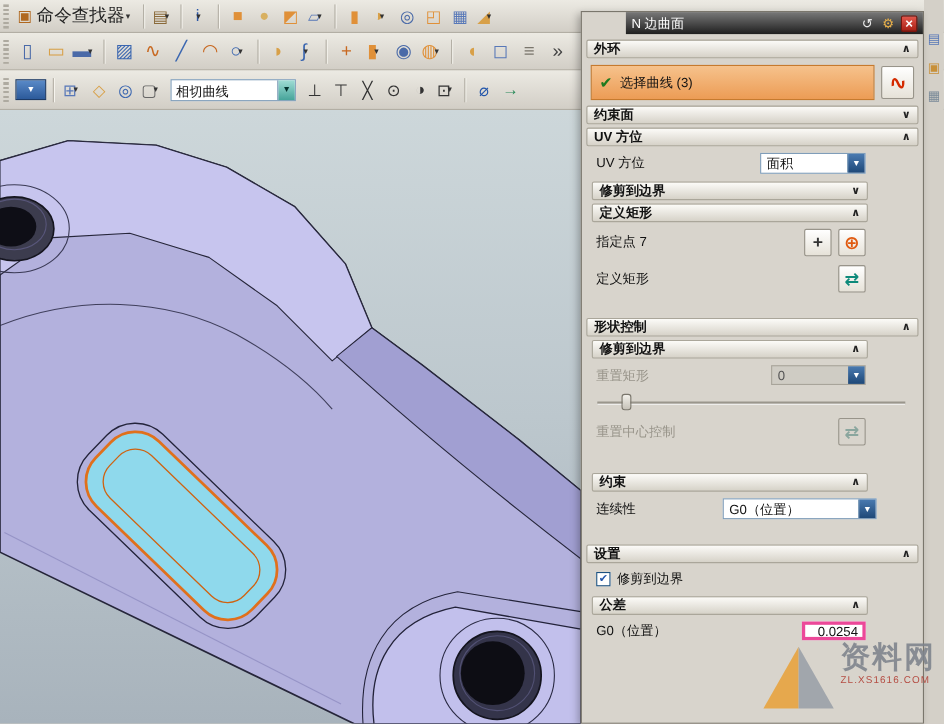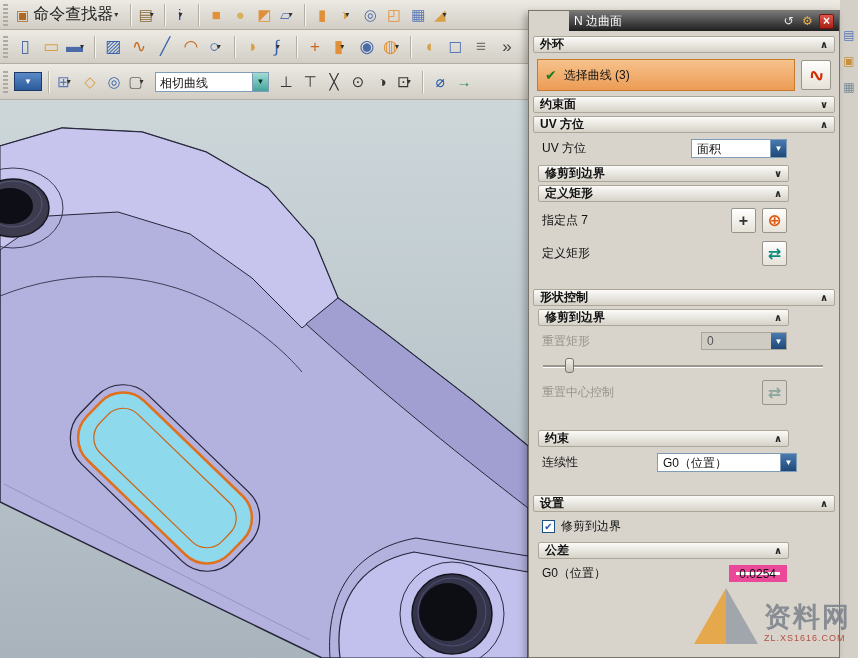--- a/index.html
+++ b/index.html
@@ -88,31 +88,31 @@
   .spin .arr { width:15px; font-size:8px; color:#fff; background:linear-gradient(#4a7ab0,#1e4878);
     display:flex; align-items:center; justify-content:center; }
 
   .slider-row { position:relative; height:18px; margin:2px 14px 2px 12px; }
   .slider-track { position:absolute; left:0; right:0; top:9px; height:3px; background:#9a968c; border-bottom:1px solid #fff; }
   .slider-thumb { position:absolute; left:22px; top:2px; width:9px; height:15px; border-radius:3px;
     background:linear-gradient(#f2f0ea,#c6c2b8); border:1px solid #7a766c; }
 
   .checkbox { width:13px; height:13px; background:#fff; border:1px solid #1c5180; display:flex;
     align-items:center; justify-content:center; font-size:11px; color:#2255aa; font-weight:bold; flex:0 0 auto; }
-  .field { height:17px; width:58px; border:7px solid #ec4899; background:#fff; padding:0 4px; font-size:12px;
+  .field { height:17px; width:58px; border:3px solid #ec4899; background:#fff; padding:0 4px; font-size:12px;
     display:flex; align-items:center; justify-content:flex-end; flex:0 0 auto; }
   .g16 { height:16px; } .g18 { height:18px; }
 
   
   .watermark { position:absolute; left:694px; top:582px; width:164px; z-index:30; display:flex;
     align-items:flex-start; gap:6px; opacity:.88; pointer-events:none; }
   .wm-tris { display:flex; margin-top:6px; }
   .wm-tri-l { width:0; height:0; border-bottom:56px solid #e8a33c; border-left:32px solid transparent; }
   .wm-tri-r { width:0; height:0; border-bottom:56px solid #9aa0a8; border-right:32px solid transparent; }
-  .wm-text { display:flex; flex-direction:column;margin-top:20px; }
+  .wm-text { display:flex; flex-direction:column; }
   .wm-title { font-size:27px; font-weight:bold; color:#7d838c; line-height:1.15; letter-spacing:2px; white-space:nowrap; }
   .wm-sub { font-size:9px; color:#b03a30; letter-spacing:1px; white-space:nowrap; }
 </style>
 </head>
 <body>
 
 <div id="stage">
 
   <div class="trow" id="row1">
     <span class="grip"></span>

